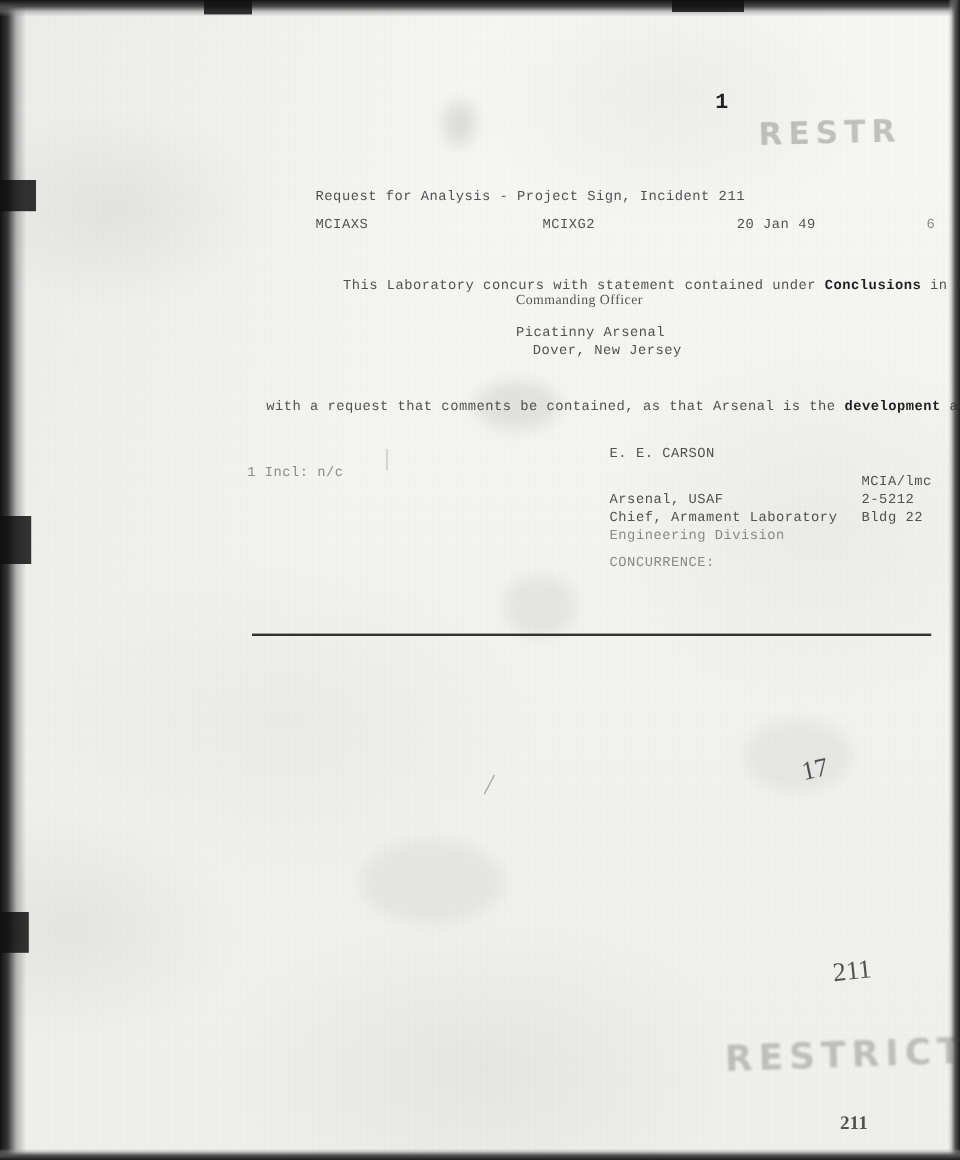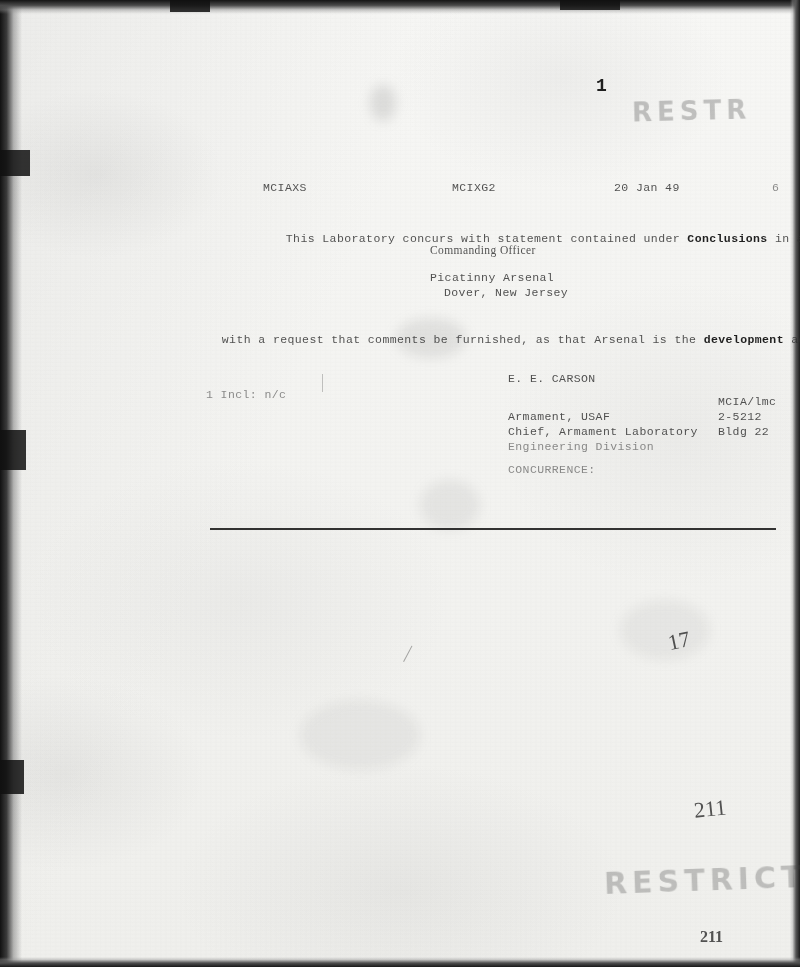--- a/index.html
+++ b/index.html
@@ -143,41 +143,42 @@
   <div class="edge-nick" style="left:0; top:150px; width:30px; height:26px;"></div>
   <div class="edge-nick" style="left:0; top:430px; width:26px; height:40px;"></div>
   <div class="edge-nick" style="left:0; top:760px; width:24px; height:34px;"></div>
   <div class="edge-nick" style="left:170px; top:0; width:40px; height:12px;"></div>
   <div class="edge-nick" style="left:560px; top:0; width:60px; height:10px;"></div>
 
   <div class="typed bold big" style="left:596px; top:76px; font-size:18px;">1</div>
 
   <div class="stamp stamp-top" style="left:632px; top:96px;">RESTR</div>
 
+  <div class="typed" style="left:263px; top:158px;">Request for Analysis - Project Sign, Incident 211</div>
   <div class="typed" style="left:263px; top:181px;">MCIAXS</div>
   <div class="typed" style="left:452px; top:181px;">MCIXG2</div>
   <div class="typed" style="left:614px; top:181px;">20 Jan 49</div>
   <div class="typed faint" style="left:772px; top:181px;">6</div>
 
   <div style="position:absolute; left:268px; top:210px; white-space:pre;">
     <span class="typed" style="position:static;">This Laboratory concurs with statement contained under </span><span class="typed bold" style="position:static;">Conclusions</span><span class="typed" style="position:static;"> in attached</span>
   </div>
 
   <div class="typed" style="left:430px; top:244px;font-family:Liberation Serif, serif;">Commanding Officer</div>
   <div class="typed" style="left:430px; top:271px;">Picatinny Arsenal</div>
   <div class="typed" style="left:430px; top:286px;margin-left:14px;">Dover, New Jersey</div>
 
   <div style="position:absolute; left:204px; top:311px; white-space:pre;">
-    <span class="typed" style="position:static;">with a request that comments be furnished, as that Arsenal is the </span><span class="typed bold" style="position:static;">development</span><span class="typed" style="position:static;"> agency for</span>
+    <span class="typed" style="position:static;">with a request that comments be contained, as that Arsenal is the </span><span class="typed bold" style="position:static;">development</span><span class="typed" style="position:static;"> agency for</span>
   </div>
 
   <div class="typed faint" style="left:206px; top:388px;">1 Incl: n/c</div>
 
   <div class="typed" style="left:508px; top:372px;">E. E. CARSON</div>
-  <div class="typed" style="left:508px; top:410px;">Armament, USAF</div>
+  <div class="typed" style="left:508px; top:410px;">Arsenal, USAF</div>
   <div class="typed" style="left:508px; top:425px;text-align:right;">Chief, Armament Laboratory</div>
   <div class="typed faint" style="left:508px; top:440px;">Engineering Division</div>
   <div class="typed faint" style="left:508px; top:463px;">CONCURRENCE:</div>
 
   <div class="typed" style="left:718px; top:395px;">MCIA/lmc</div>
   <div class="typed" style="left:718px; top:410px;">2-5212</div>
   <div class="typed" style="left:718px; top:425px;">Bldg 22</div>
 
   <div class="rule" style="left:210px; top:528px; width:566px;"></div>
 

